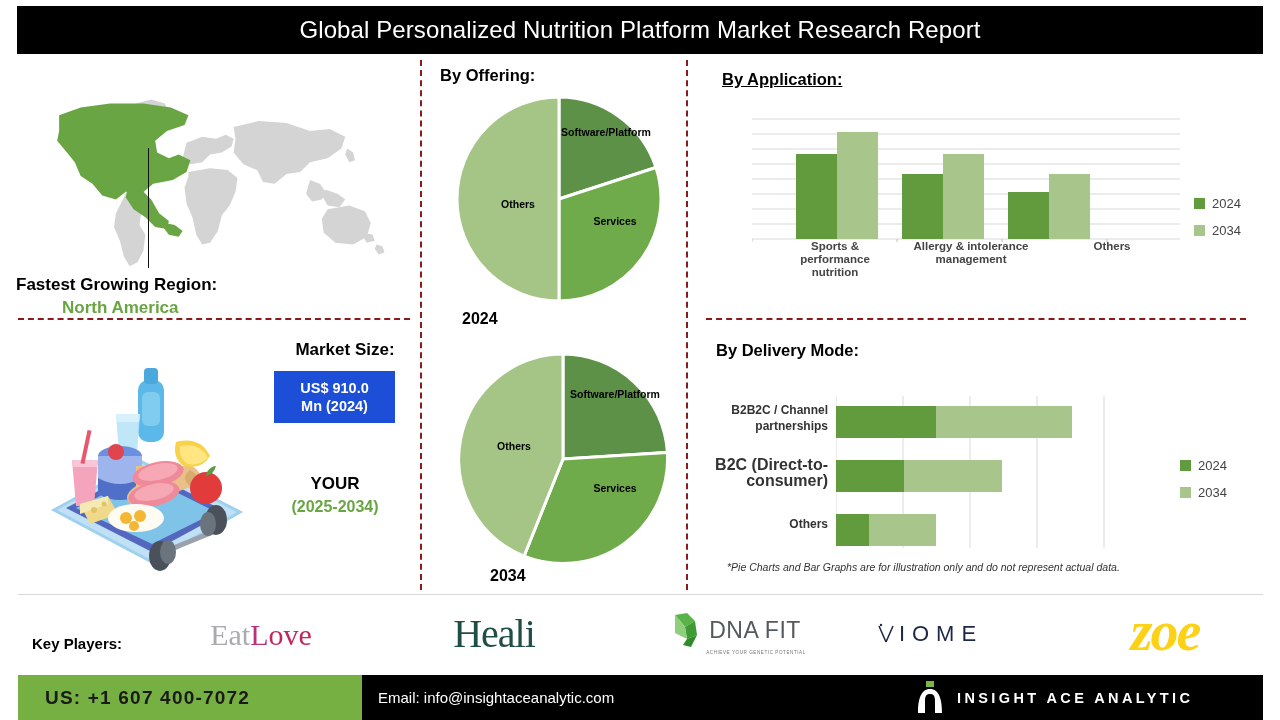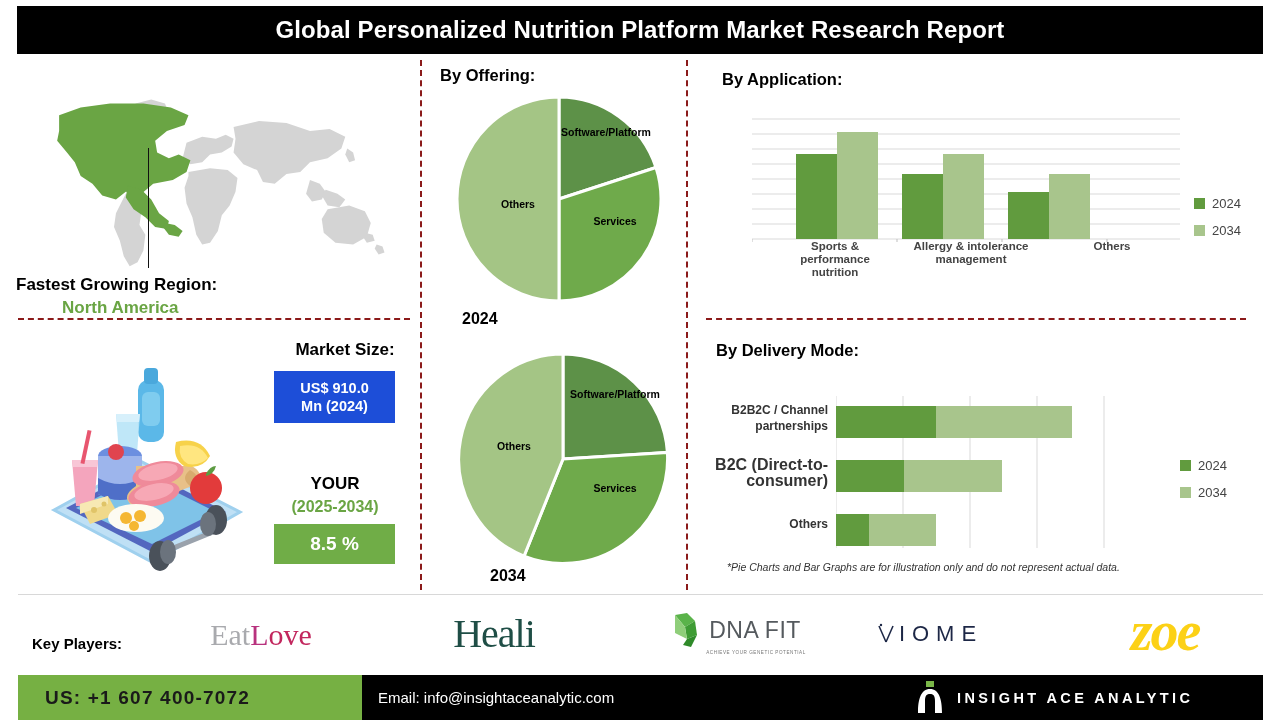--- a/index.html
+++ b/index.html
@@ -2,21 +2,21 @@
 <html><head>
 <meta charset="utf-8">
 <style>
   html,body{margin:0;padding:0;background:#ffffff;}
   body{width:1280px;height:720px;font-family:"Liberation Sans",sans-serif;overflow:hidden;}
   .page{position:relative;width:1280px;height:720px;background:#fff;}
 
   
   .header{position:absolute;left:17px;top:6px;width:1246px;height:48px;background:#000;
           display:flex;align-items:center;justify-content:center;}
-  .header-title{color:#fff;font-size:24px;font-weight:bold;letter-spacing:.1px;
+  .header-title{color:#fff;font-size:24px;font-weight:normal;letter-spacing:.1px;
                 font-family:"Liberation Sans",sans-serif;}
 
   
   .vdiv{position:absolute;width:0;border-left:2px dashed #8b1a1a;}
   .hdiv{position:absolute;height:0;border-top:2px dashed #8b1a1a;}
 
   
   .map-wrap{position:absolute;left:14px;top:78px;width:396px;height:196px;}
   .map-wrap svg{width:100%;height:100%;display:block;}
   .leader{position:absolute;left:148px;top:148px;width:0;height:120px;border-left:1.4px solid #111;}
@@ -183,23 +183,20 @@
   </div>
 
   <div class="ms-label">Market Size:</div>
   <div class="ms-box">
     <span>US$ 910.0</span>
     <span>Mn (2024)</span>
   </div>
 
   <div class="cagr-label">YOUR</div>
   <div class="cagr-years">(2025-2034)</div>
-  <div class="cagr-box">
-    <span>8.5 %</span>
-  </div>
 
   <div class="sec-title" style="left:440px;top:66px;">By Offering:</div>
 
   <div class="pie" style="left:451px;top:91px;">
     <svg width="216" height="216" viewBox="0 0 216 216">
 
       <path d="M108 108 L108 6 A102 102 0 0 1 205 76.5 Z" fill="#5d9148" stroke="#fff" stroke-width="3"></path>
 
       <path d="M108 108 L205 76.5 A102 102 0 0 1 108 210 Z" fill="#6faa4b" stroke="#fff" stroke-width="3"></path>
 
@@ -220,21 +217,21 @@
       <path d="M111 111 L215.4 104.4 A105 105 0 0 1 72 208.2 Z" fill="#6faa4b" stroke="#fff" stroke-width="3"></path>
 
       <path d="M111 111 L72 208.2 A105 105 0 0 1 111 6 Z" fill="#a4c585" stroke="#fff" stroke-width="3"></path>
     </svg>
   </div>
   <div class="pie-lbl" style="left:565px;top:388px;width:100px;">Software/Platform</div>
   <div class="pie-lbl" style="left:577px;top:482px;width:76px;">Services</div>
   <div class="pie-lbl" style="left:478px;top:440px;width:72px;">Others</div>
   <div class="pie-year" style="left:490px;top:567px;">2034</div>
 
-  <div class="sec-title" style="left:722px;top:70px;">By Application:</div>
+  <div class="sec-title" style="left:722px;top:70px;text-decoration:underline;">By Application:</div>
 
   <div class="chart" style="left:752px;top:112px;">
     <svg width="430" height="130" viewBox="0 0 430 130">
       <g stroke="#d9d9d9" stroke-width="1">
         <line x1="0" y1="7" x2="428" y2="7"></line>
         <line x1="0" y1="22" x2="428" y2="22"></line>
         <line x1="0" y1="37" x2="428" y2="37"></line>
         <line x1="0" y1="52" x2="428" y2="52"></line>
         <line x1="0" y1="67" x2="428" y2="67"></line>
         <line x1="0" y1="82" x2="428" y2="82"></line>

